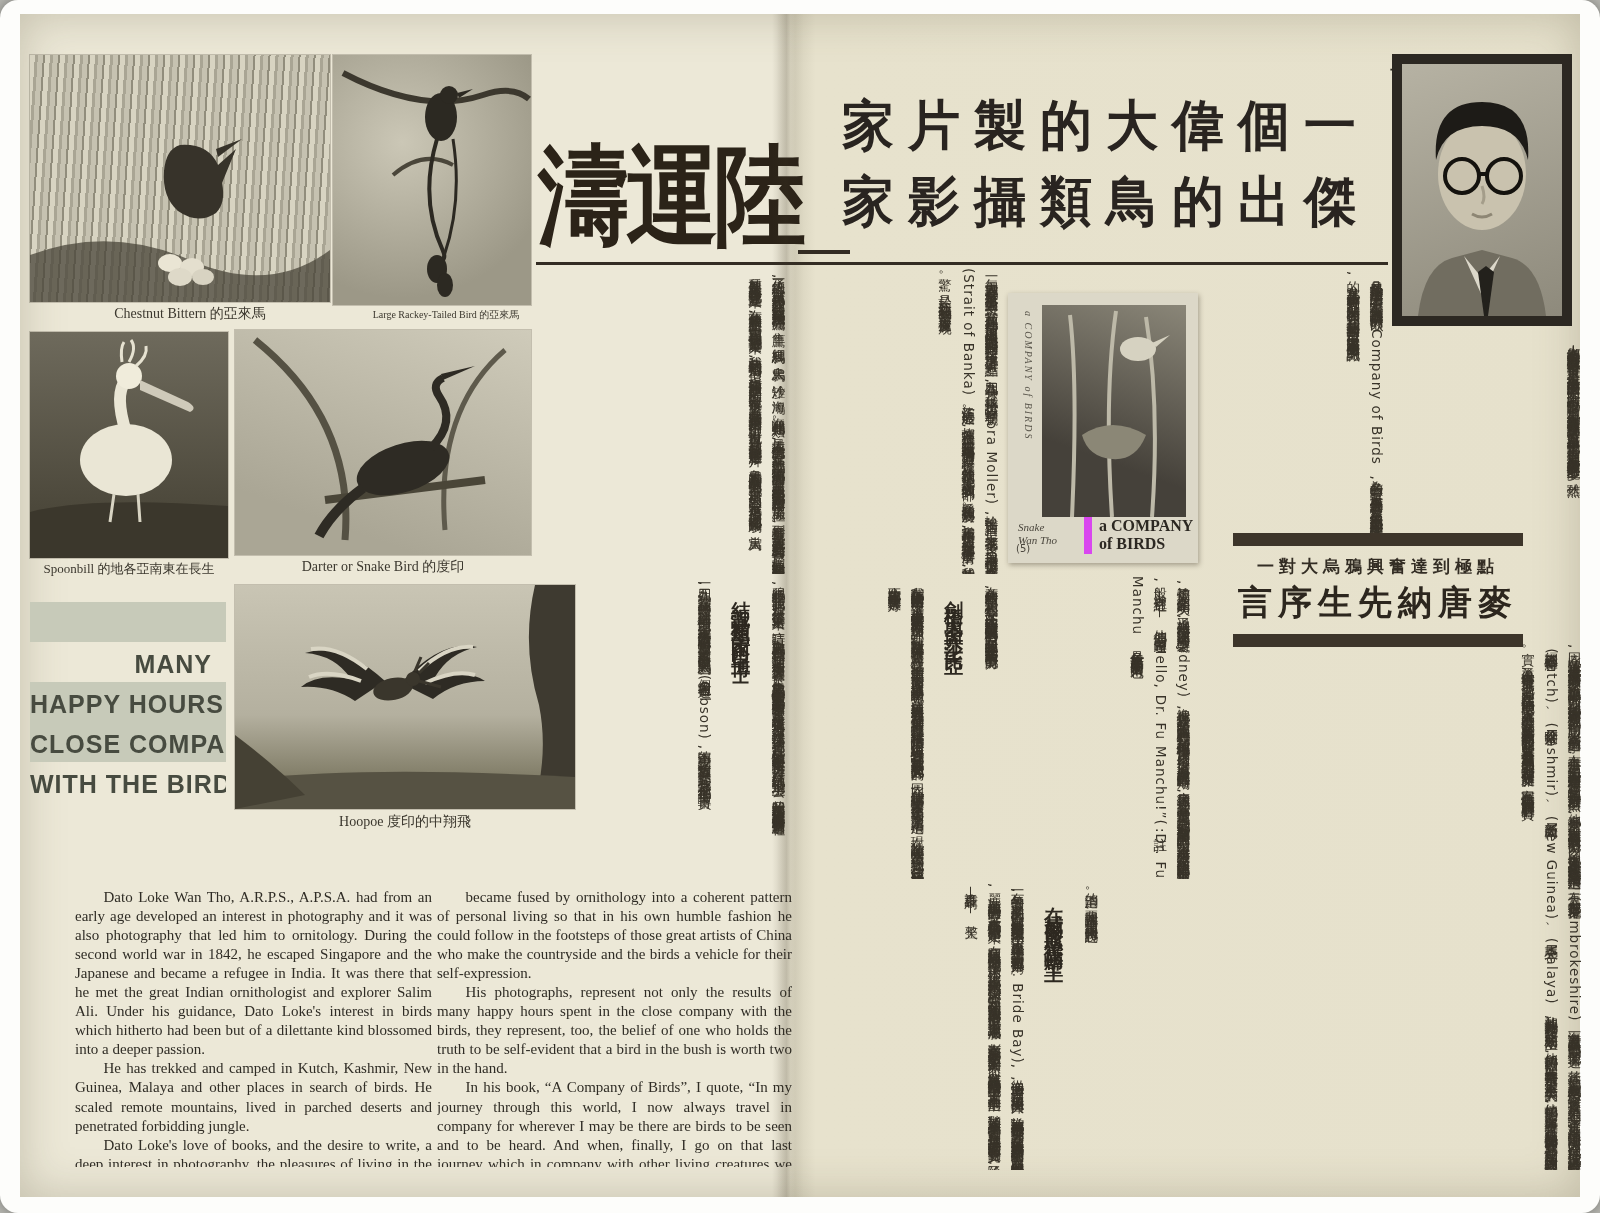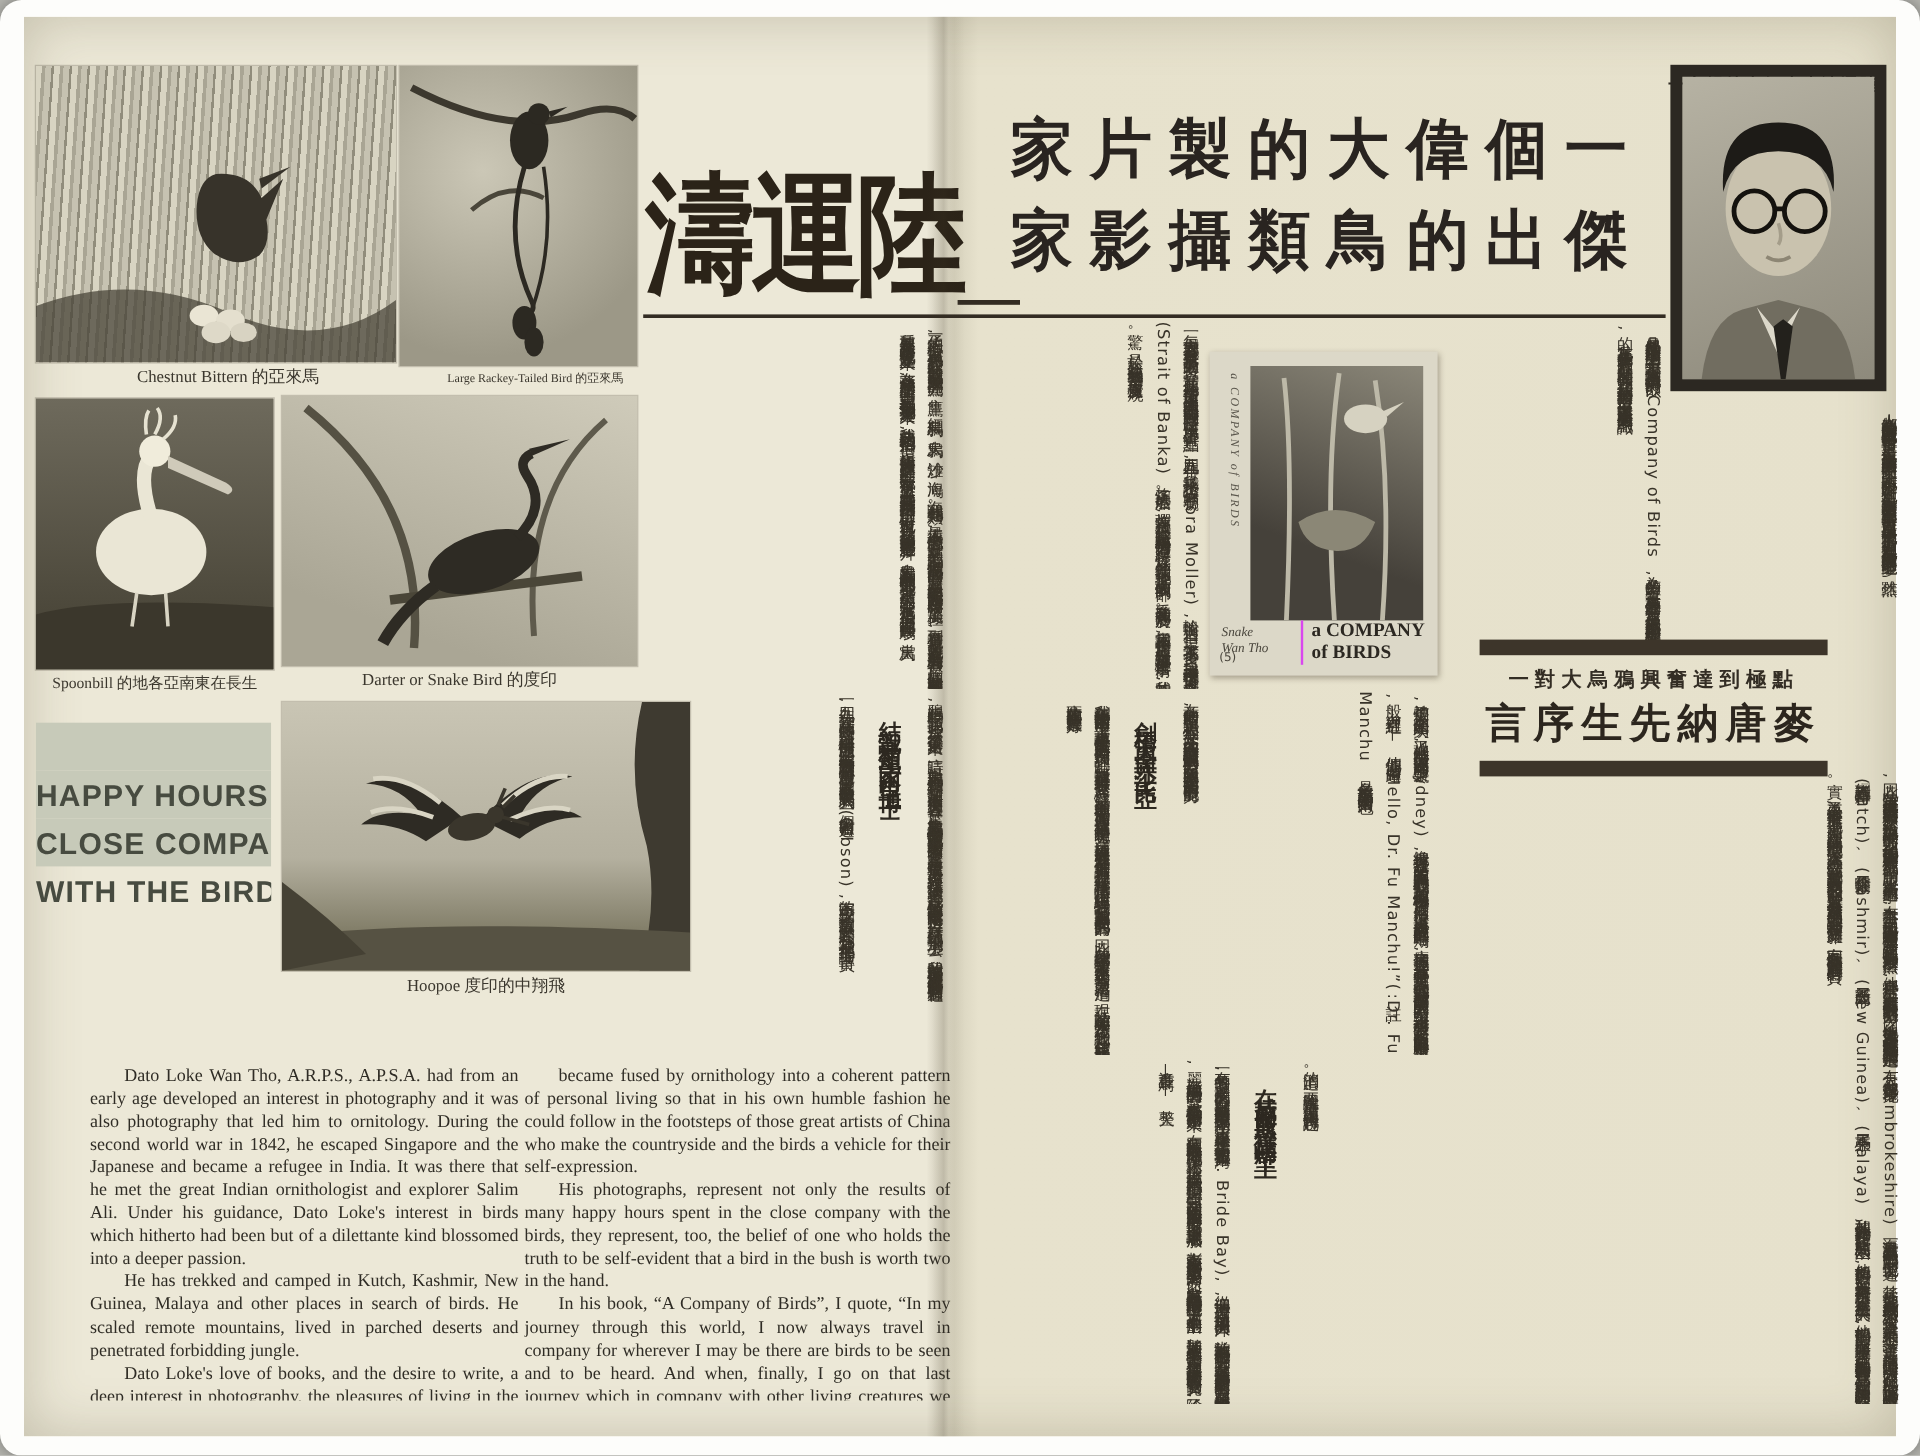--- a/index.html
+++ b/index.html
@@ -26,21 +26,21 @@
   .eng p{margin:0;text-indent:1.9em;}
   .prefbox .bar{height:13px;background:#3d352a;}
   .prefbox .small{text-align:center;font-size:17px;letter-spacing:5px;color:#332d24;font-weight:bold;margin:9px 0 2px 0;white-space:nowrap;}
   .prefbox .large{text-align:center;font-size:34px;letter-spacing:6px;color:#2c261e;font-weight:bold;margin:0 0 8px 0;white-space:nowrap;}
   .portrait{border:10px solid #2c2822;background:linear-gradient(160deg,#b6b2a3,#8e8a7c);}
   .pcap{font-size:14px;font-weight:bold;color:#2f2a22;text-align:right;letter-spacing:2px;white-space:nowrap;margin-top:32px;}
   .cover{background:#dcd8c8;box-shadow:1px 2px 5px rgba(60,50,35,.4);}
   .cover .cphoto{position:absolute;left:34px;top:12px;width:144px;height:212px;background:linear-gradient(200deg,#8a8678,#45413a 70%);}
   .cover .spine{position:absolute;left:4px;top:18px;width:22px;height:200px;writing-mode:vertical-rl;font-family:"Liberation Serif",serif;font-style:italic;font-size:10px;letter-spacing:2px;color:#5a564c;}
   .cover .auth{position:absolute;left:10px;top:228px;width:60px;font-family:"Liberation Serif",serif;font-style:italic;font-size:11px;line-height:1.2;color:#4a463d;}
-  .cover .btitle{position:absolute;left:76px;top:224px;width:112px;font-family:"Liberation Serif",serif;font-weight:bold;font-size:16px;line-height:1.15;color:#2c2822;border-left:2px solid #d946ef;padding-left:7px;}
+  .cover .btitle{position:absolute;left:76px;top:224px;width:112px;font-family:"Liberation Serif",serif;font-weight:bold;font-size:16px;line-height:1.15;color:#2c2822;border-left:8px solid #d946ef;padding-left:7px;}
   .cover .pg{position:absolute;left:8px;top:250px;font-size:10px;color:#4a463d;}
   .fold{background:linear-gradient(90deg,rgba(60,52,36,0) 0%,rgba(60,52,36,.20) 45%,rgba(60,52,36,.06) 58%,rgba(60,52,36,0) 100%);}
 </style>
 </head>
 <body>
 
 <div id="scan">
   <div id="spread">
 
     <div class="abs photo" style="left:10px;top:41px;width:300px;height:247px;background:repeating-linear-gradient(94deg,#d8d4c2 0 5px,#a9a594 5px 8px,#c6c2b1 8px 13px,#918d7c 13px 15px);">
@@ -94,20 +94,21 @@
         <path d="M206,44 l34,-8 l-32,14 Z" fill="#2e2b24"></path>
         <path d="M128,158 q-30,22 -44,48" stroke="#2e2b24" stroke-width="10" fill="none"></path>
       </svg>
     </div>
 
     <div class="abs caption" style="left:10px;top:546px;width:198px;font-size:13px;">Spoonbill 的地各亞南東在長生</div>
     <div class="abs caption" style="left:215px;top:544px;width:296px;">Darter or Snake Bird 的度印</div>
 
     <div class="abs slogan" style="left:10px;top:588px;width:196px;height:242px;">
       <div class="row g"></div>
+      <div class="row r">MANY</div>
       <div class="row g r">HAPPY HOURS</div>
       <div class="row g c">CLOSE COMPANY</div>
       <div class="row c">WITH THE BIRDS</div>
     </div>
 
     <div class="abs photo" style="left:215px;top:571px;width:340px;height:224px;background:linear-gradient(180deg,#c9c5b4 0%,#b4b09f 58%,#79755f 90%);">
       <svg viewBox="0 0 340 224" preserveAspectRatio="none">
         <path d="M300,0 q-14,60 4,120 q10,50 -6,104 L340,224 L340,0 Z" fill="#3e3a30"></path>
         <path d="M0,196 q120,-16 340,-4 L340,224 L0,224 Z" fill="#565243"></path>
         <path d="M0,150 q40,30 70,60 L0,224 Z" fill="#454134"></path>

